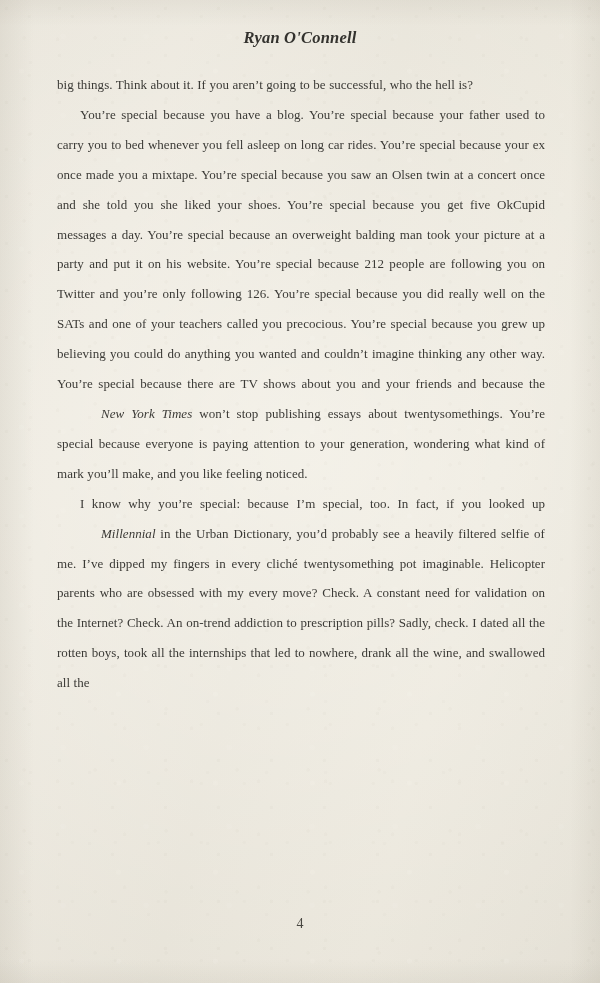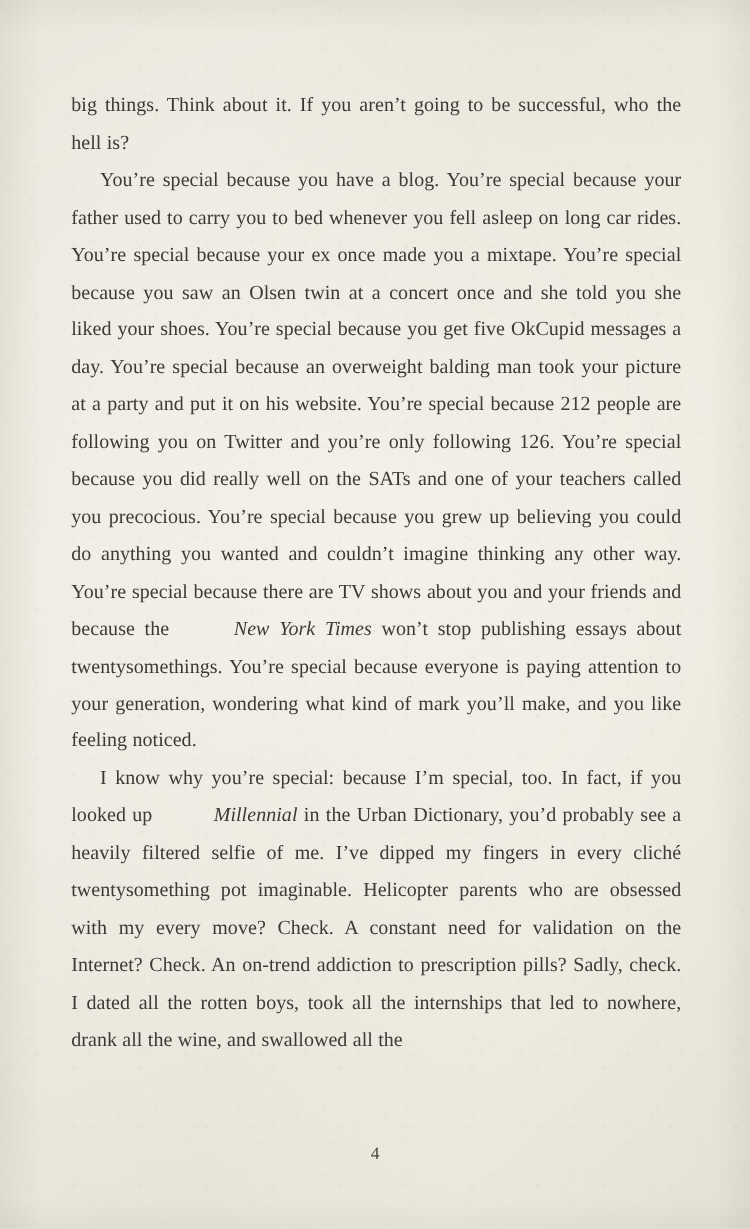--- a/index.html
+++ b/index.html
@@ -68,21 +68,21 @@
 
   
   .textblock {
     position: absolute;
     top: 70px;
     left: 57px;
     width: 488px;
   }
   .para {
     margin: 0;
-    font-size: 16px;
+    font-size: 13px;
     line-height: 29.9px;
     color: #3b3a36;
     text-align: justify;
     text-justify: inter-word;
     -webkit-hyphens: none;
     hyphens: none;
     letter-spacing: 0.04px;
     word-spacing: 0.2px;
   }
   .para.indent {
@@ -105,20 +105,21 @@
   }
 </style>
 </head>
 <body>
 
 <div class="page">
 
   <div class="grain"></div>
   <div class="shade"></div>
 
+  <div class="running-head">Ryan O'Connell</div>
 
   <div class="textblock">
     <p class="para"><span>big things. Think about it. If you aren’t going to be successful, who the hell is?</span></p>
     <p class="para indent"><span>You’re special because you have a blog. You’re special because your father used to carry you to bed whenever you fell asleep on long car rides. You’re special because your ex once made you a mixtape. You’re special because you saw an Olsen twin at a concert once and she told you she liked your shoes. You’re special because you get five OkCupid messages a day. You’re special because an overweight balding man took your picture at a party and put it on his website. You’re special because 212 people are following you on Twitter and you’re only following 126. You’re special because you did really well on the SATs and one of your teachers called you precocious. You’re special because you grew up believing you could do anything you wanted and couldn’t imagine thinking any other way. You’re special because there are TV shows about you and your friends and because the </span><em>New York Times</em><span> won’t stop publishing essays about twentysomethings. You’re special because everyone is paying attention to your generation, wondering what kind of mark you’ll make, and you like feeling noticed.</span></p>
     <p class="para indent"><span>I know why you’re special: because I’m special, too. In fact, if you looked up </span><em>Millennial</em><span> in the Urban Dictionary, you’d probably see a heavily filtered selfie of me. I’ve dipped my fingers in every cliché twentysomething pot imaginable. Helicopter parents who are obsessed with my every move? Check. A constant need for validation on the Internet? Check. An on-trend addiction to prescription pills? Sadly, check. I dated all the rotten boys, took all the internships that led to nowhere, drank all the wine, and swallowed all the</span></p>
   </div>
 
   <div class="folio">4</div>
 
 </div>

